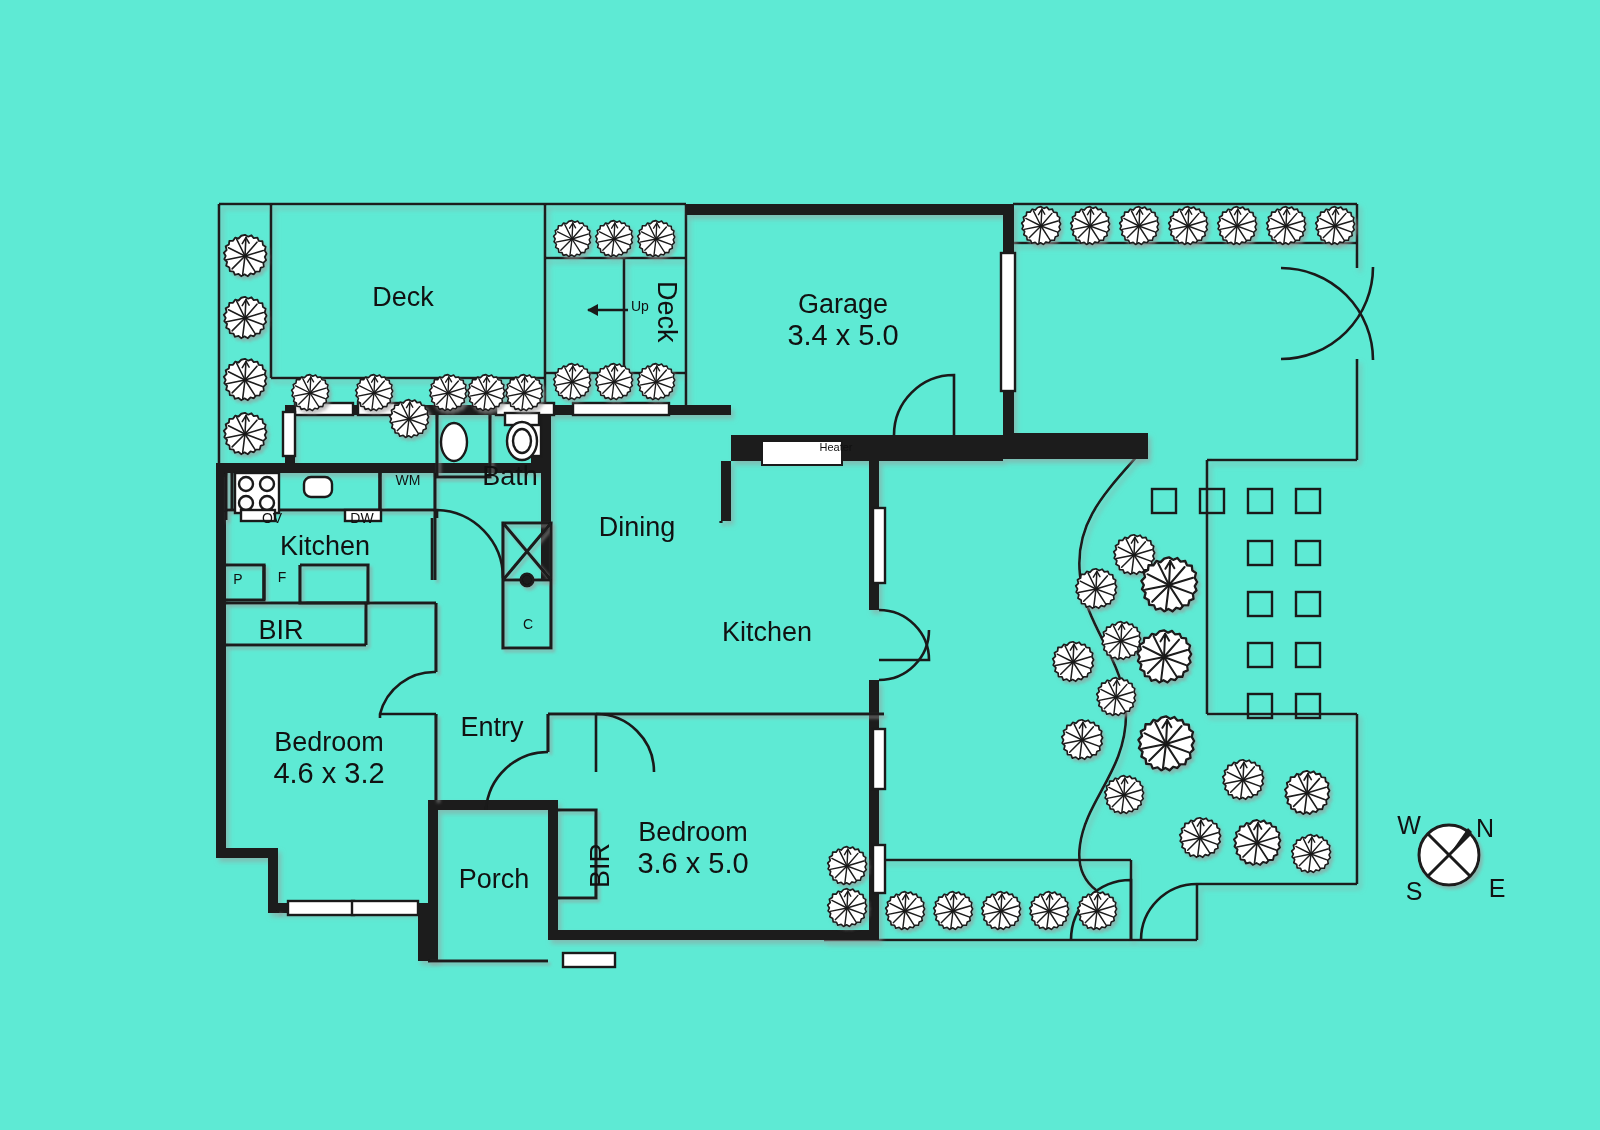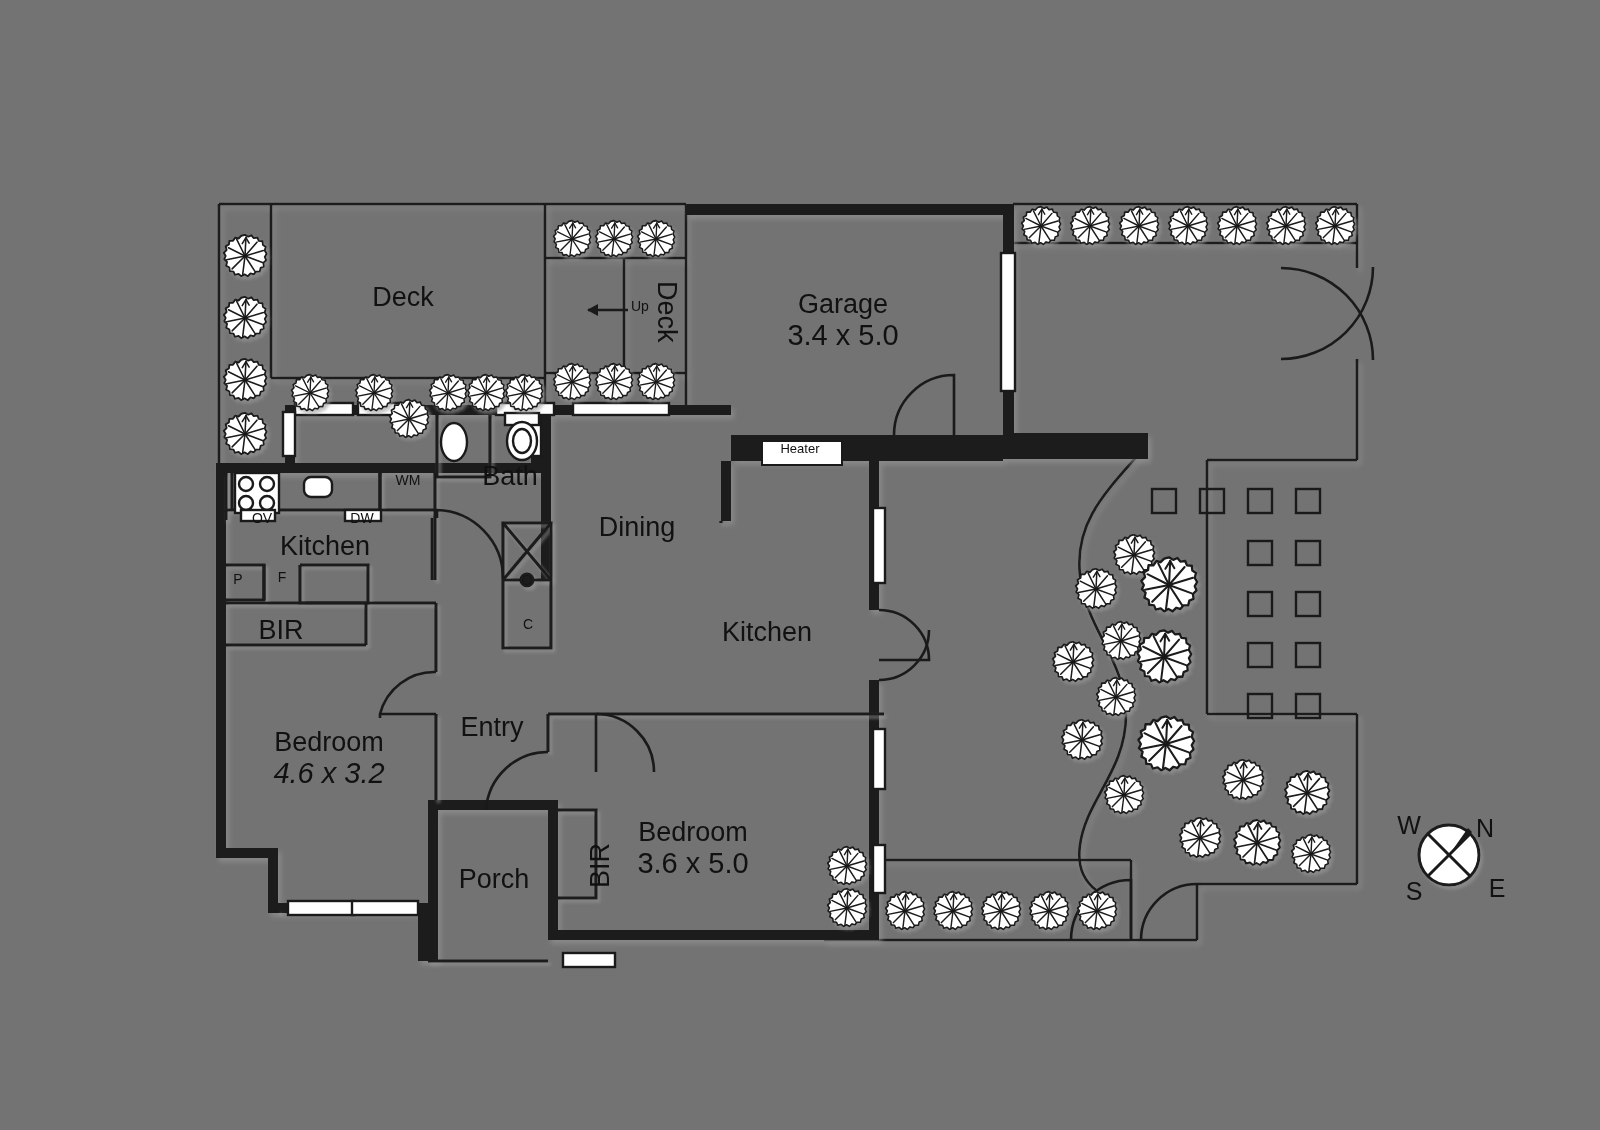--- a/index.html
+++ b/index.html
@@ -1,25 +1,25 @@
 <!DOCTYPE html>
 <html><head>
 <meta charset="utf-8">
 <title>Floor Plan</title>
 <style>
   html,body{margin:0;padding:0;background:#ffffff;}
   body{width:1600px;height:1130px;overflow:hidden;
        font-family:"Liberation Sans","DejaVu Sans",sans-serif;color:#1a1a1a;}
-  #plan-root{position:relative;width:1600px;height:1130px;background:#737373;}
+  #plan-root{position:relative;width:1600px;height:1130px;background:#5eead4;}
   svg#plan-svg{position:absolute;left:0;top:0;width:1600px;height:1130px;}
   .lbl{position:absolute;white-space:nowrap;color:#111;line-height:1.08;}
   .room-name{font-size:27px;}
   .room-dim{font-size:29px;}
   .small-lbl{font-size:14px;}
-  .tiny-lbl{font-size:13px;}
+  .tiny-lbl{font-size:11px;margin-left:36px;}
   .ctr{transform:translateX(-50%);text-align:center;}
   .compass-lbl{font-size:25px;}
 </style>
 </head>
 <body>
 
 <div id="plan-root">
 
   <svg id="plan-svg" viewBox="0 0 1600 1130" xmlns="http://www.w3.org/2000/svg">
     <defs>
@@ -354,30 +354,30 @@
 
   <div class="lbl room-name ctr" style="left:325px;top:532px;">Kitchen</div>
 
   <div class="lbl room-name ctr" style="left:637px;top:513px;">Dining</div>
 
   <div class="lbl room-dim ctr" style="left:704px;top:561px;"></div>
 
   <div class="lbl room-name ctr" style="left:767px;top:618px;">Kitchen</div>
 
   <div class="lbl room-name ctr" style="left:329px;top:728px;">Bedroom</div>
-  <div class="lbl room-dim ctr" style="left:329px;top:758px;font-style:italic;">4.6 x 3.2</div>
+  <div class="lbl room-dim ctr" style="left:329px;top:758px;">4.6 x 3.2</div>
 
   <div class="lbl room-name ctr" style="left:693px;top:818px;">Bedroom</div>
   <div class="lbl room-dim ctr" style="left:693px;top:848px;">3.6 x 5.0</div>
 
   <div class="lbl room-name ctr" style="left:492px;top:713px;">Entry</div>
 
   <div class="lbl room-name ctr" style="left:494px;top:865px;">Porch</div>
 
-  <div class="lbl small-lbl ctr" style="left:262px;top:511px;">OV</div>
+  <div class="lbl small-lbl ctr" style="left:272px;top:511px;">OV</div>
   <div class="lbl small-lbl ctr" style="left:362px;top:511px;">DW</div>
   <div class="lbl small-lbl ctr" style="left:408px;top:473px;">WM</div>
   <div class="lbl small-lbl ctr" style="left:238px;top:572px;">P</div>
   <div class="lbl small-lbl ctr" style="left:282px;top:570px;">F</div>
 
   <div style="position:absolute;left:761px;top:440px;width:78px;height:22px;background:#fff;border:2px solid #1a1a1a;"></div>
   <div class="lbl tiny-lbl ctr" style="left:800px;top:442px;">Heater</div>
 
   <div class="lbl small-lbl ctr" style="left:528px;top:617px;">C</div>
 

